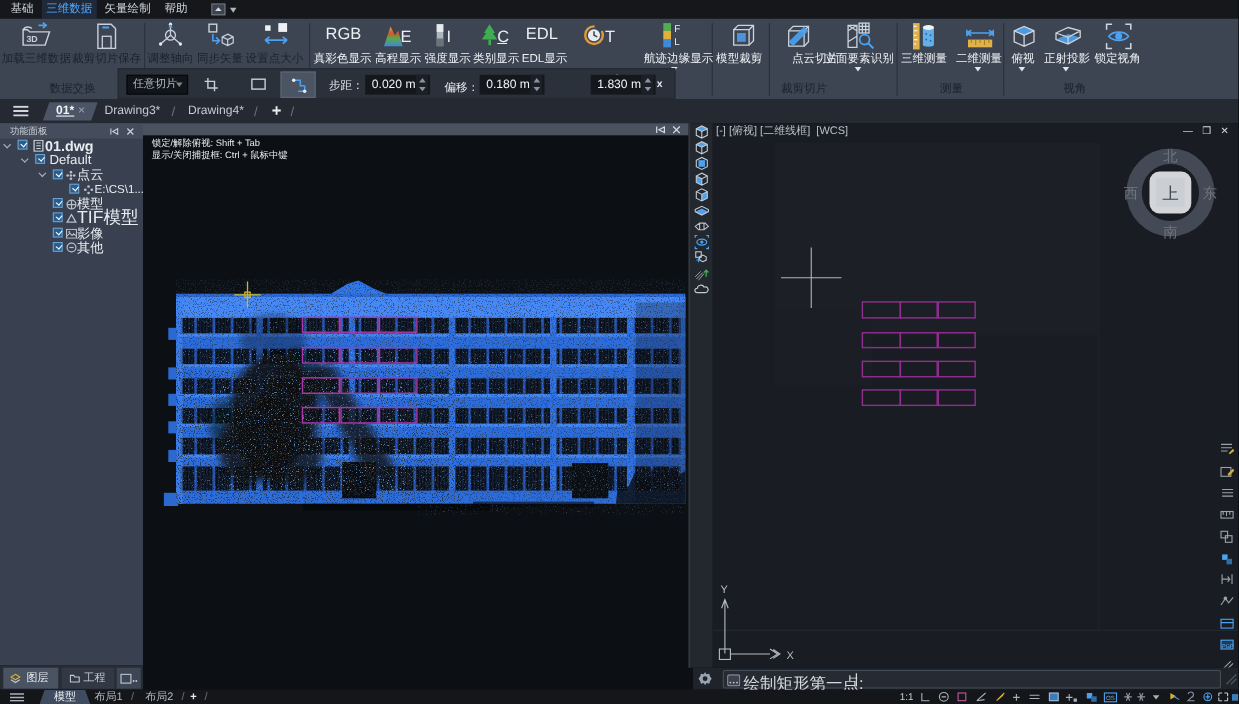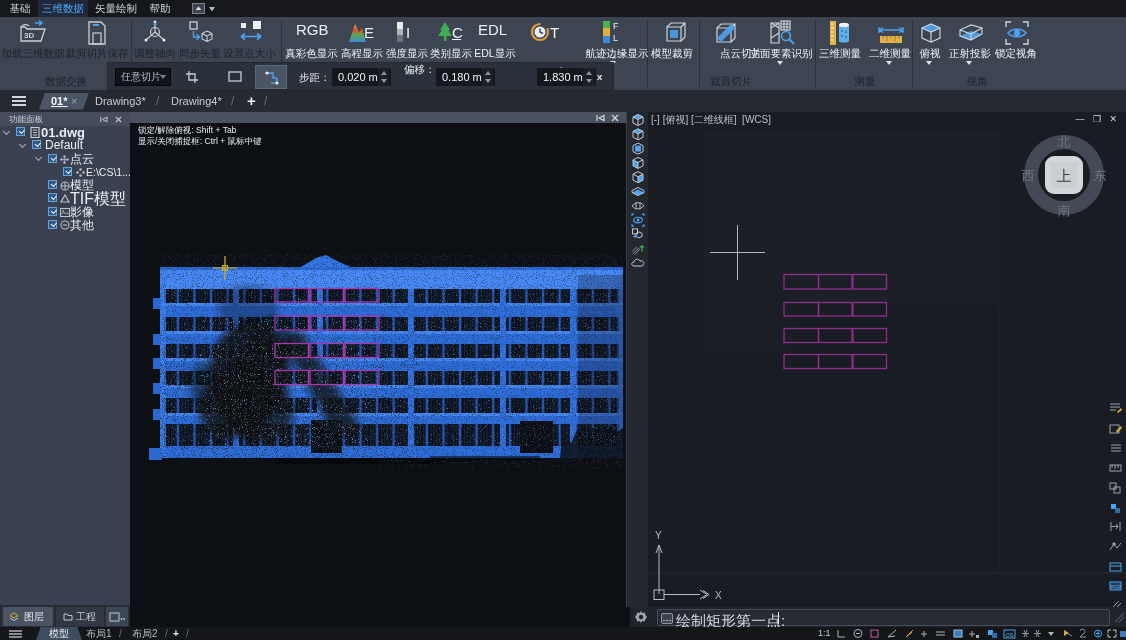--- a/index.html
+++ b/index.html
@@ -249,21 +249,21 @@
 <div style="position:absolute;left:147px;top:2px;width:32px;height:24px;background:#4a5462;border:1px solid #5c6675;">
 <svg style="position:absolute;left:9px;top:5px" width="14" height="14" viewBox="0 0 14 14">
  <path d="M2 2 L8 2 L8 7 L12 7 M12 7 L12 12 L6 12" stroke="#4da2f0" stroke-width="1.4" fill="none"></path>
  <circle cx="2" cy="2" r="1.6" fill="#e8ecf0"></circle>
           <circle cx="12" cy="12" r="1.6" fill="#e8ecf0"></circle>
 </svg>
 </div>
 <span style="position:absolute;left:191px;top:8px;">步距：</span>
 <div class="cinput" style="left:224px;width:59px;">0.020 m</div>
 <div class="spin" style="left:270px;"></div>
-<span style="position:absolute;left:296px;top:0;">偏移：</span>
+<span style="position:absolute;left:296px;top:10px;">偏移：</span>
 <div class="cinput" style="left:328px;width:59px;">0.180 m</div>
 <div class="spin" style="left:374px;"></div>
 <span style="position:absolute;left:397px;top:3px;margin-left:40px;">厚度：</span>
 <div class="cinput" style="left:429px;width:59px;">1.830 m</div>
 <div class="spin" style="left:475px;"></div>
 <span style="position:absolute;left:489px;top:8px;font-size:9.5px;color:#e6eaee;font-weight:bold;">x</span>
 </div>
 <div id="tabbar" class="abs">
 <svg style="position:absolute;left:12px;top:6px" width="14" height="10" viewBox="0 0 14 10">
  <path d="M0 1 L14 1 M0 5 L14 5 M0 9 L14 9" stroke="#d2d7dd" stroke-width="1.8"></path>

